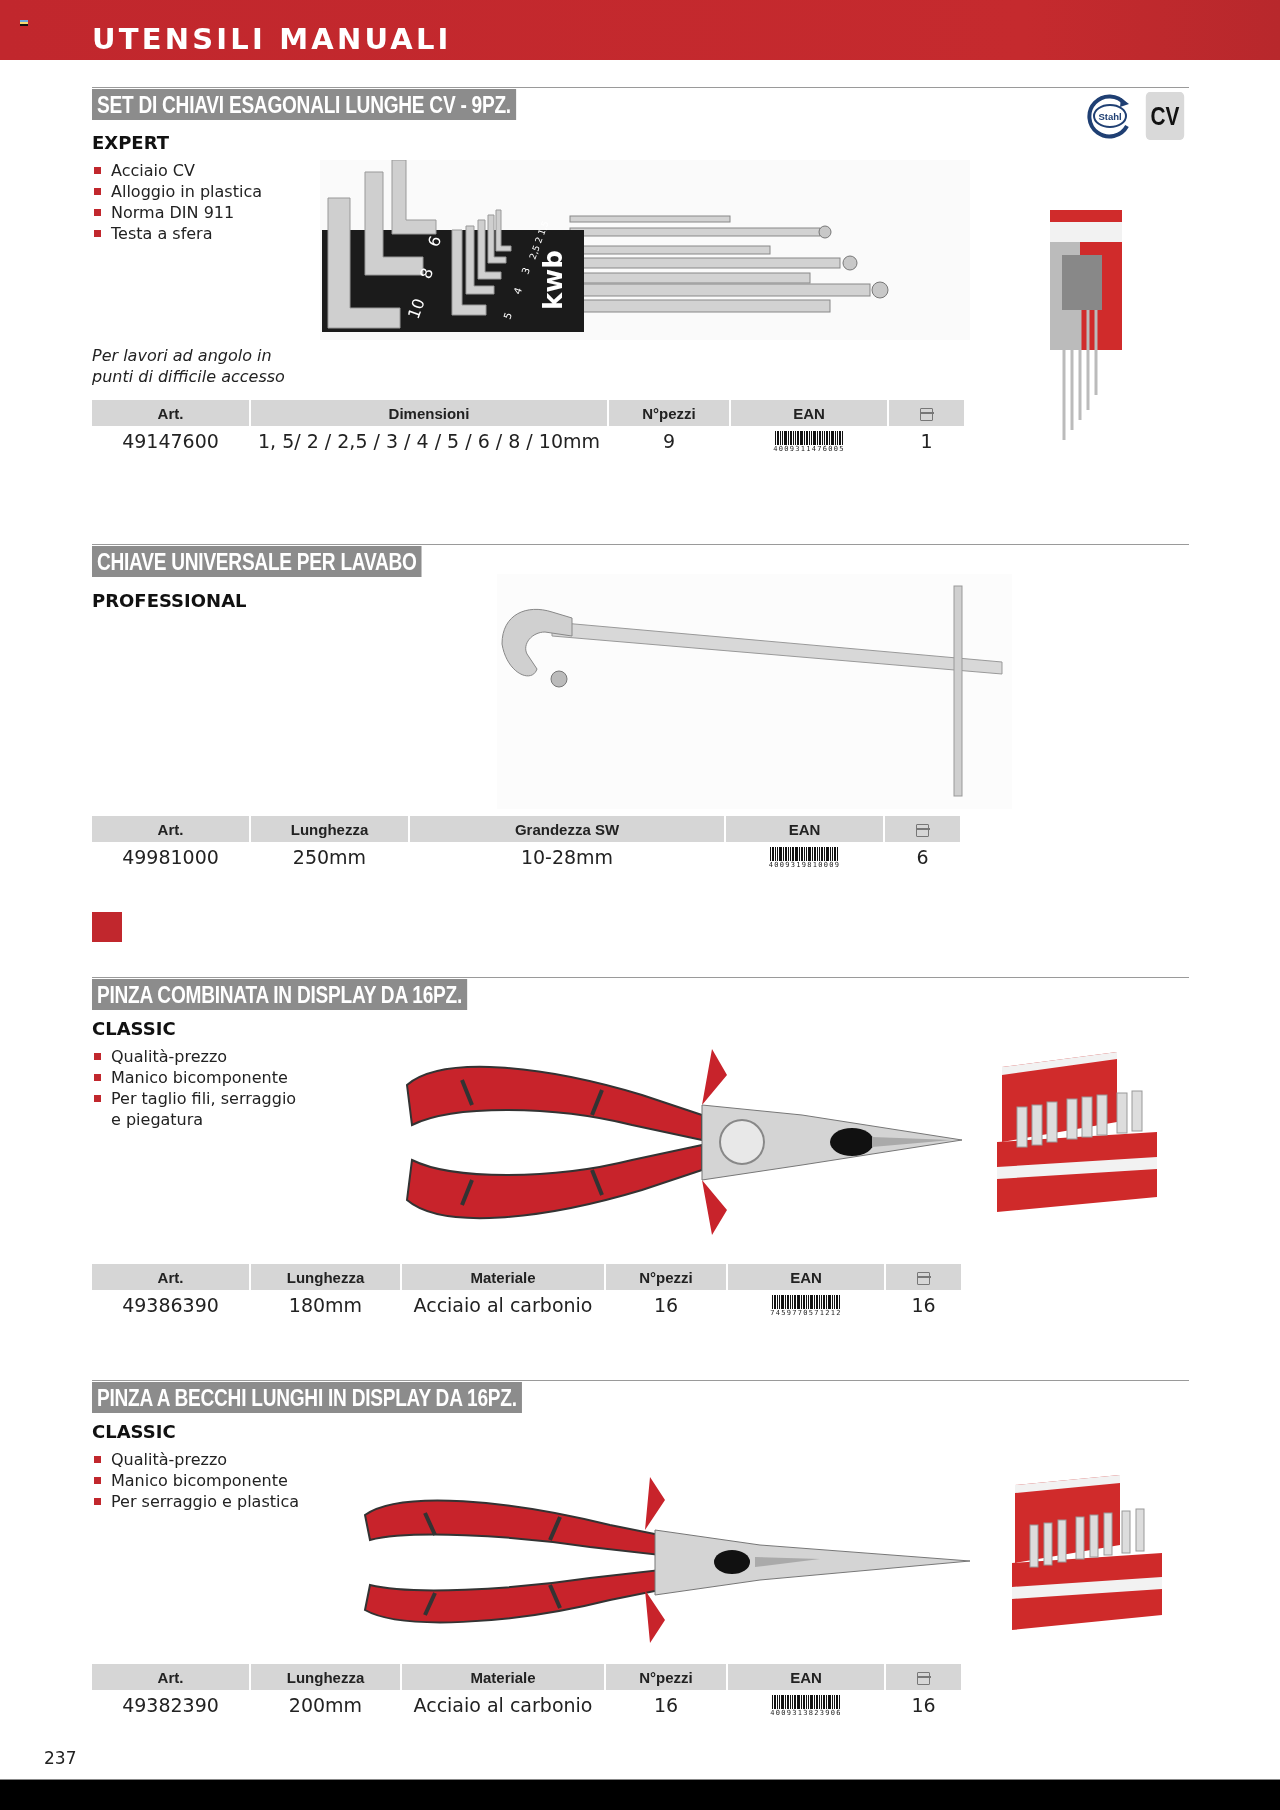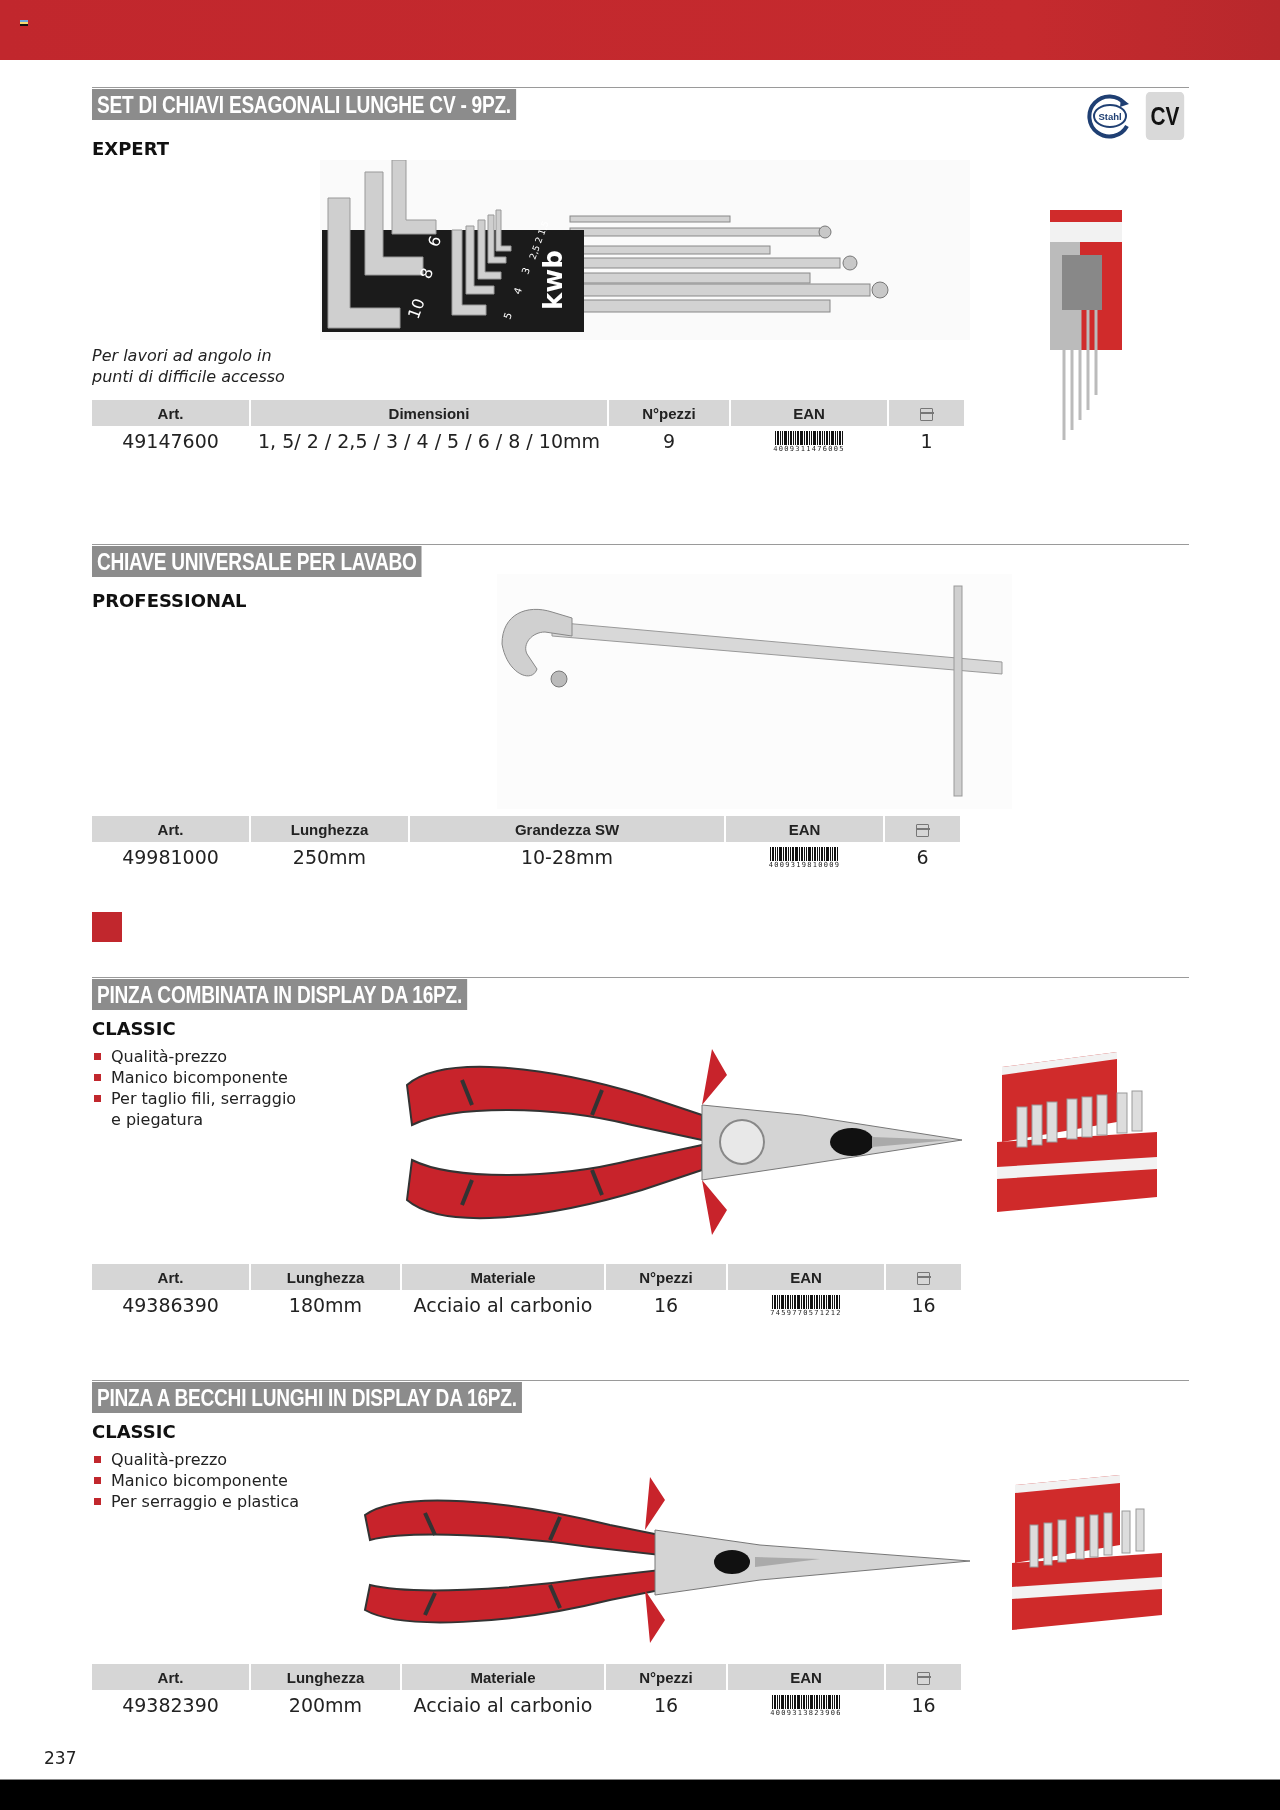--- a/index.html
+++ b/index.html
@@ -45,38 +45,45 @@
 </style>
 </head>
 <body>
 
 <div class="header">
   <div class="flag">
     <i style="background:#6fa8dc"></i>
       <i style="background:#f5d76e"></i>
       <i style="background:#111"></i>
   </div>
+  <div class="title">UTENSILI MANUALI</div>
 </div>
 
 <div class="product" style="top:87px; height:360px;">
   <div class="rule"></div>
   <div class="ptitle" style="transform:scaleX(0.83);">SET DI CHIAVI ESAGONALI LUNGHE CV - 9PZ.</div>
   <div class="badge-row">
     <div class="stahl">
       <svg width="50" height="48" viewBox="0 0 50 48">
         <path d="M40 12 A20 20 0 1 0 42 34" fill="none" stroke="#1f3f73" stroke-width="4"></path>
         <path d="M36 6 L44 12 L35 15 Z" fill="#1f3f73"></path>
         <path d="M12 40 A20 20 0 0 1 8 18" fill="none" stroke="#1f3f73" stroke-width="0"></path>
         <ellipse cx="25" cy="24" rx="16" ry="11" fill="#fff" stroke="#1f3f73" stroke-width="2"></ellipse>
         <text x="25" y="27.5" font-size="9.5" font-weight="bold" fill="#1f3f73" text-anchor="middle" font-family="Liberation Sans, sans-serif">Stahl</text>
       </svg>
     </div>
     <div class="cv-badge">CV</div>
   </div>
-  <div class="grade" style="top:51px;">EXPERT</div>
+  <div class="grade" style="top:45px;">EXPERT</div>
+  <ul class="bullets" style="top:73px;">
+    <li>Acciaio CV</li>
+    <li>Alloggio in plastica</li>
+    <li>Norma DIN 911</li>
+    <li>Testa a sfera</li>
+  </ul>
   <div class="note" style="top:258px;">
     <div>Per lavori ad angolo in</div>
     <div>punti di difficile accesso</div>
   </div>
 
   <svg class="img" style="left:228px; top:73px;" width="650" height="180" viewBox="0 0 650 180">
     <rect x="0" y="0" width="650" height="180" fill="#fafafa"></rect>
 
     <g fill="#d2d2d2" stroke="#888" stroke-width="1">
       <rect x="250" y="56" width="160" height="6"></rect>

